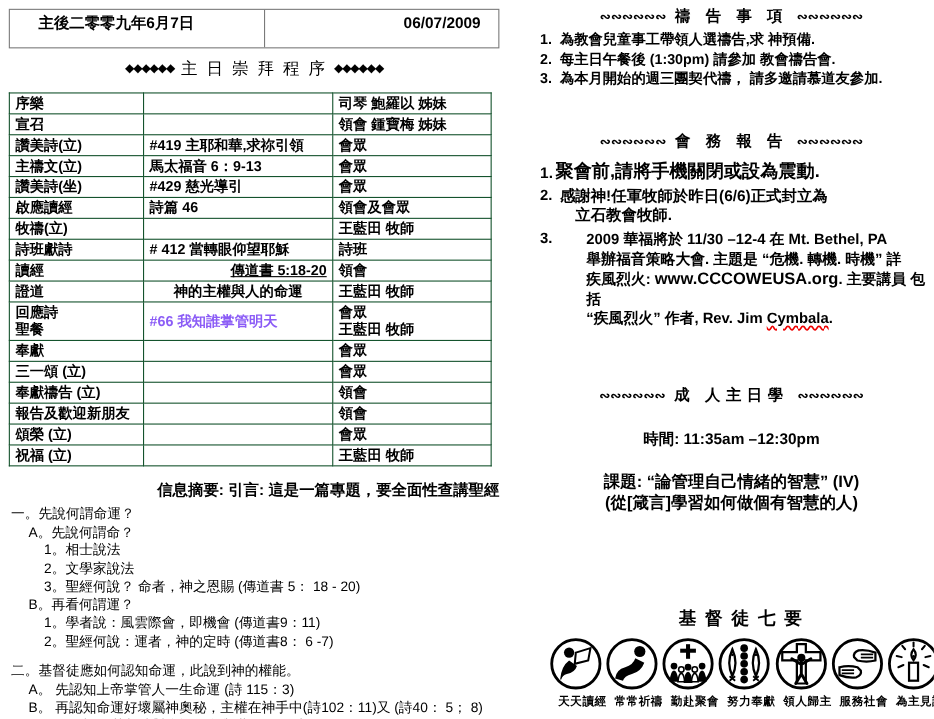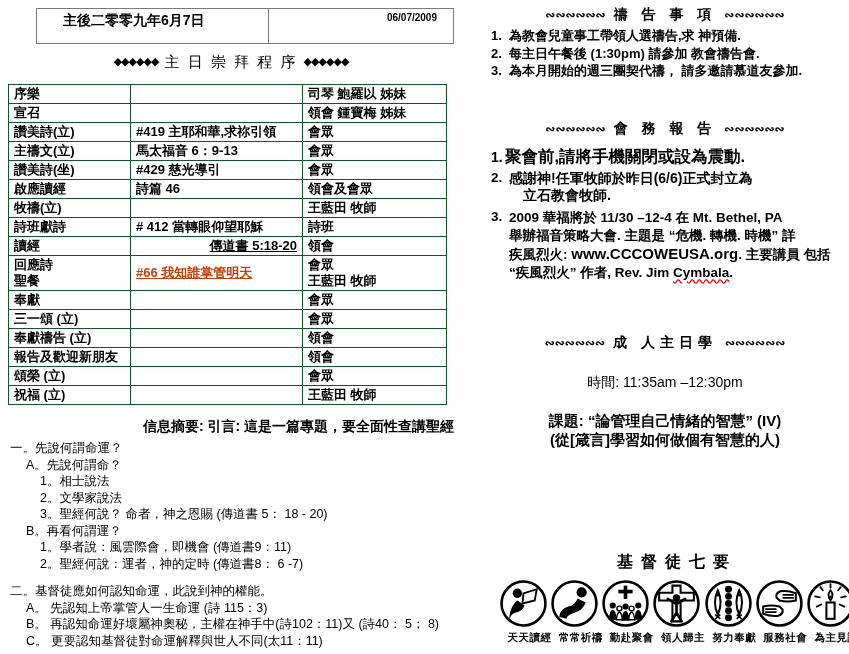--- a/index.html
+++ b/index.html
@@ -3,34 +3,34 @@
 <meta charset="utf-8">
 <style>
   * { margin:0; padding:0; box-sizing:border-box; }
   html,body { background:#fff; }
   body {
     width:849px; height:654px; position:relative; overflow:hidden;
     font-family:"Liberation Sans", sans-serif; color:#000;
   }
   
   .left-page { position:absolute; left:8px; top:8px; width:446px; }
-  .hdr-box { display:flex; border:1px solid #7a7a7a; height:36px;margin-left:28px; }
+  .hdr-box { display:flex; border:1px solid #7a7a7a; height:36px; }
   .hdr-box .cell-l { width:232px; border-right:1px solid #7a7a7a; font-weight:bold; font-size:14px; padding:3px 0 0 26px; }
-  .hdr-box .cell-r { flex:1; font-weight:bold; font-size:10px; text-align:right; padding:3px 16px 0 0; }
+  .hdr-box .cell-r { flex:1; font-weight:bold; font-size:14px; text-align:right; padding:3px 16px 0 0; }
   .prog-title { margin-top:9px; text-align:center; font-weight:normal; font-size:15px; letter-spacing:2px; white-space:nowrap; }
   .prog-title .orn { font-size:11px; letter-spacing:-1px; position:relative; top:-2px; color:#000; }
   table.prog { margin-top:12px; width:438px; border-collapse:collapse; table-layout:fixed; }
   table.prog td {
     border:1px solid #14532d; font-weight:bold; font-size:13px;
     padding:1px 5px; line-height:16px; vertical-align:middle; overflow:hidden; white-space:nowrap;
   }
   td.c { text-align:right;text-decoration:underline; }
   td.big { font-size:16px; text-align:center; line-height:22px; }
   td.who-big { font-size:15px; }
-  td.gray { color:#c2410c; vertical-align:top;text-decoration:underline; }
+  td.gray { color:#8b5cf6; vertical-align:top; }
   tr.dbl td { line-height:16px; }
   .summary { margin-top:13px; }
   .summary-head { font-weight:bold; font-size:14px; margin-bottom:4px;text-align:right; }
   .s-line { font-size:12.5px; font-weight:normal; line-height:16.5px; white-space:nowrap; }
   .lv0 { padding-left:2px; }
   .lv1 { padding-left:18px; }
   .lv2 { padding-left:32px; }
   .s-gap { height:11px; }
   
   .right-page { position:absolute; left:487px; top:6px; width:356px; height:646px; }
@@ -43,25 +43,25 @@
   .ann-head { margin-top:40px; }
   .ann1 { margin-top:8px; display:flex; font-weight:bold; }
   .ann1 .num { font-size:14px; width:18px; padding-left:4px; flex:none; padding-top:3px; }
   .ann1 .txt { font-size:16.5px; line-height:20px; }
   .ann2 { margin-top:4px; display:flex; font-weight:bold; }
   .ann2 .num { font-size:13.5px; width:22px; padding-left:4px; flex:none; }
   .ann2 .txt { font-size:14px; line-height:17px; }
   .ann2 .txt .ln2 { padding-left:14px; }
   .ann3 { margin-top:5px; display:flex; font-weight:bold; }
   .ann3 .num { font-size:13.5px; width:22px; padding-left:4px; flex:none; }
-  .ann3 .txt { font-size:13.5px; line-height:18px; }
+  .ann3 .txt { font-size:13.5px; line-height:18px;margin-left:24px; }
   .ann3 .url { font-size:15px; }
   .sp-err { text-decoration:underline; text-decoration-style:wavy; text-decoration-color:#e00; text-underline-offset:2px; }
   .ss-head { margin-top:52px; }
-  .ss-time { margin-top:22px; text-align:center; font-weight:normal; font-size:14px; }
+  .ss-time { margin-top:22px; text-align:center; font-weight:bold; font-size:14px; }
   .ss-topic1 { margin-top:20px; text-align:center; font-weight:bold; font-size:15px; }
   .ss-topic2 { text-align:center; font-weight:bold; font-size:15px; }
   .seven { position:absolute; left:12px; top:546px; width:356px; }
   .seven-title { text-align:center; font-weight:bold; font-size:16px; letter-spacing:8px; }
   .seven-row { margin-top:6px; display:flex; justify-content:space-between; }
   .seven-item { width:49px; display:flex; flex-direction:column; align-items:center; }
   .seven-item svg { width:49px; height:49px; display:block; }
   .seven-item .lbl { margin-top:3px; font-size:10.5px; font-weight:bold; white-space:nowrap; letter-spacing:0.5px;margin-left:12px; }
 </style>
 </head>
@@ -124,20 +124,25 @@
         </tr>
       <tr>
           <td>詩班獻詩</td>
           <td># 412 當轉眼仰望耶穌</td>
           <td>詩班</td>
         </tr>
       <tr>
           <td>讀經</td>
           <td class="c">傳道書 5:18-20</td>
           <td>領會</td>
+        </tr>
+      <tr>
+          <td>證道</td>
+          <td class="big">神的主權與人的命運</td>
+          <td class="who-big">王藍田 牧師</td>
         </tr>
       <tr class="dbl">
         <td>
             <div>回應詩</div>
             <div>聖餐</div>
           </td>
         <td class="gray">#66 我知誰掌管明天</td>
         <td>
             <div>會眾</div>
             <div>王藍田  牧師</div>
@@ -290,43 +295,43 @@
             <path d="M27 40 Q27.8 32.5 30 32.5 Q32.2 32.5 33 40 Z" fill="#fff" stroke="#000" stroke-width="1.4"></path>
           <circle cx="36.5" cy="26" r="3" fill="#000"></circle>
             <path d="M32.5 40 Q33.5 30 36.5 30 Q39.5 30 40.5 40 Z" fill="#000"></path>
         </svg>
         <div class="lbl">勤赴聚會</div>
       </div>
 
       <div class="seven-item">
         <svg viewBox="0 0 48 48">
           <circle cx="24" cy="24" r="21.5" fill="#fff" stroke="#000" stroke-width="2.5"></circle>
-          <path d="M20 6.5 H28 V13.5 H41 V21 H28 V41.5 H20 V21 H7 V13.5 H20 Z" fill="#fff" stroke="#000" stroke-width="2"></path>
-          <circle cx="24" cy="18.5" r="3.6" fill="#000"></circle>
-          <path d="M24 22 L24 33 M24 24.5 L15.5 19.5 M24 24.5 L32.5 19.5 M24 33 L19 41.5 M24 33 L29 41.5" stroke="#000" stroke-width="2.6" fill="none" stroke-linecap="round"></path>
-        </svg>
-        <div class="lbl">領人歸主</div>
-      </div>
-
-      <div class="seven-item">
-        <svg viewBox="0 0 48 48">
-          <circle cx="24" cy="24" r="21.5" fill="#fff" stroke="#000" stroke-width="2.5"></circle>
           <path d="M13.5 11 Q19 23 13.5 35 Q8 23 13.5 11 Z" fill="none" stroke="#000" stroke-width="2"></path>
           <path d="M11 35 L16 39 M16 35 L11 39" stroke="#000" stroke-width="1.6"></path>
           <circle cx="13.5" cy="16" r="1.2" fill="#000"></circle>
           <path d="M34.5 11 Q40 23 34.5 35 Q29 23 34.5 11 Z" fill="none" stroke="#000" stroke-width="2"></path>
           <path d="M32 35 L37 39 M37 35 L32 39" stroke="#000" stroke-width="1.6"></path>
           <circle cx="34.5" cy="16" r="1.2" fill="#000"></circle>
           <circle cx="24" cy="10" r="3.4" fill="#000"></circle>
             <circle cx="24" cy="17" r="3.4" fill="#000"></circle>
             <circle cx="24" cy="24" r="3.4" fill="#000"></circle>
             <circle cx="24" cy="31" r="3.4" fill="#000"></circle>
             <circle cx="24" cy="38" r="3.4" fill="#000"></circle>
         </svg>
         <div class="lbl">努力奉獻</div>
+      </div>
+
+      <div class="seven-item">
+        <svg viewBox="0 0 48 48">
+          <circle cx="24" cy="24" r="21.5" fill="#fff" stroke="#000" stroke-width="2.5"></circle>
+          <path d="M20 6.5 H28 V13.5 H41 V21 H28 V41.5 H20 V21 H7 V13.5 H20 Z" fill="#fff" stroke="#000" stroke-width="2"></path>
+          <circle cx="24" cy="18.5" r="3.6" fill="#000"></circle>
+          <path d="M24 22 L24 33 M24 24.5 L15.5 19.5 M24 24.5 L32.5 19.5 M24 33 L19 41.5 M24 33 L29 41.5" stroke="#000" stroke-width="2.6" fill="none" stroke-linecap="round"></path>
+        </svg>
+        <div class="lbl">領人歸主</div>
       </div>
 
       <div class="seven-item">
         <svg viewBox="0 0 48 48">
           <circle cx="24" cy="24" r="21.5" fill="#fff" stroke="#000" stroke-width="2.5"></circle>
           <path d="M25 12 Q20 14 21 18 L24 21 Q32 23 40 21 L40 14 Q32 11 25 12 Z" fill="#fff" stroke="#000" stroke-width="2"></path>
           <path d="M27 15.5 H38 M27 18.5 H38" stroke="#000" stroke-width="1.6"></path>
           <path d="M23 36 Q28 34 27 30 L24 27 Q16 25 8 27 L8 34 Q16 37 23 36 Z" fill="#fff" stroke="#000" stroke-width="2"></path>
           <path d="M10 29.5 H21 M10 32.5 H21" stroke="#000" stroke-width="1.6"></path>
         </svg>

